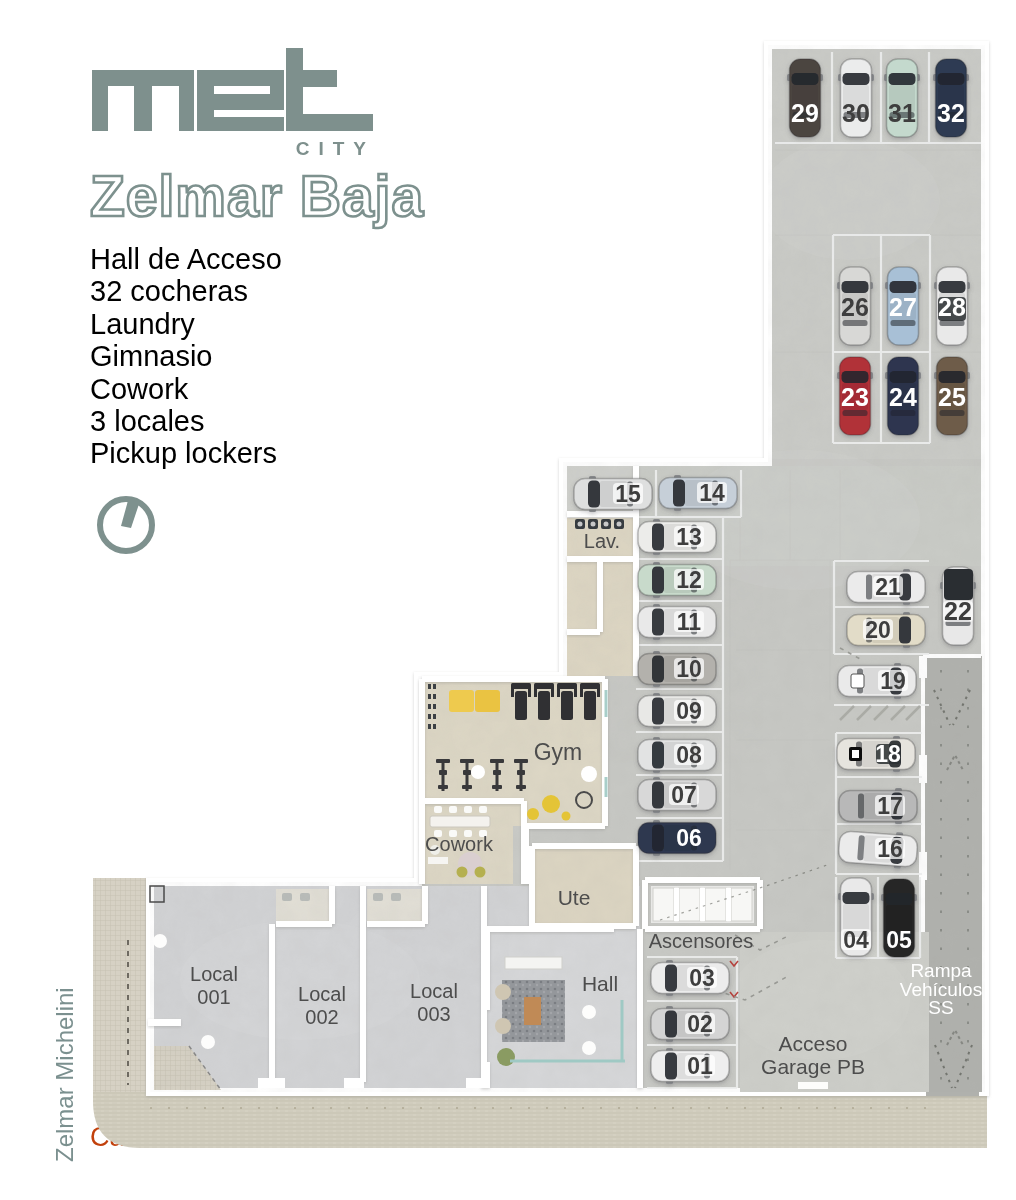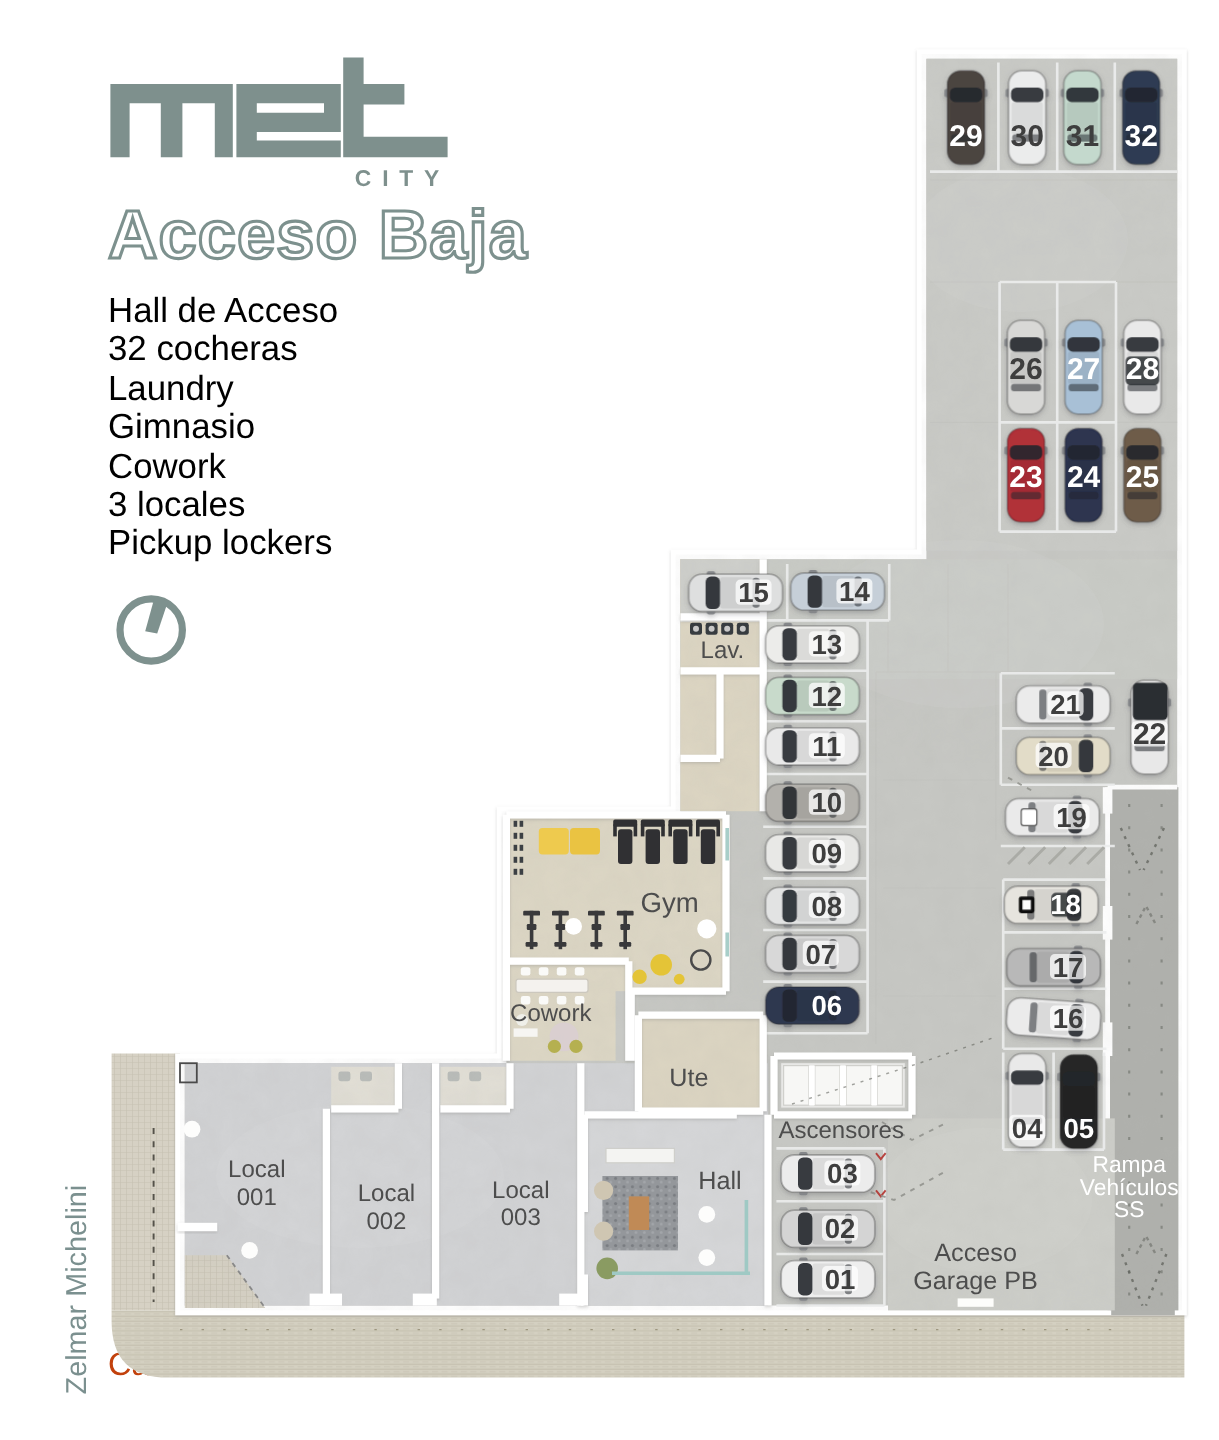--- a/index.html
+++ b/index.html
@@ -18,21 +18,21 @@
 <div id="page">
 
   <svg style="position:absolute;left:0;top:0" width="420" height="170" viewBox="0 0 420 170">
     <g fill="#7e908d">
       <path d="M92,70 L194,70 L194,131 L179,131 L179,86 L152,86 L152,131 L134,131 L134,86 L108,86 L108,131 L92,131 Z"></path>
       <path d="M197,70 L284,70 L284,110 L214,110 L214,117 L284,117 L284,131 L197,131 Z M214,86 L214,94 L270,94 L270,86 Z" fill-rule="evenodd"></path>
       <path d="M286,48 L303,48 L303,70 L337,70 L337,87 L303,87 L303,114 L373,114 L373,131 L286,131 Z"></path>
       <text x="375" y="155" font-size="19" font-weight="bold" letter-spacing="9" text-anchor="end">CITY</text>
     </g>
   </svg>
-  <div class="hdr" id="planta">Acceso Baja</div>
+  <div class="hdr" id="planta">Zelmar Baja</div>
   <div class="hdr" id="amen">Hall de Acceso<br>32 cocheras<br>Laundry<br>Gimnasio<br>Cowork<br>3 locales<br>Pickup lockers</div>
 
   <svg style="position:absolute;left:95px;top:494px" width="64" height="64" viewBox="0 0 64 64">
     <circle cx="31" cy="31" r="26" fill="none" stroke="#7e918e" stroke-width="6"></circle>
     <path d="M26,32 L34,3 L45,7 L36,34 Z" fill="#7e918e"></path>
   </svg>
   <div class="hdr" id="canelones">Canelones</div>
   <div id="zelmar">Zelmar Michelini</div>
 
   <svg id="plan" style="position:absolute;left:0;top:0" width="1016" height="1200" viewBox="0 0 1016 1200">

